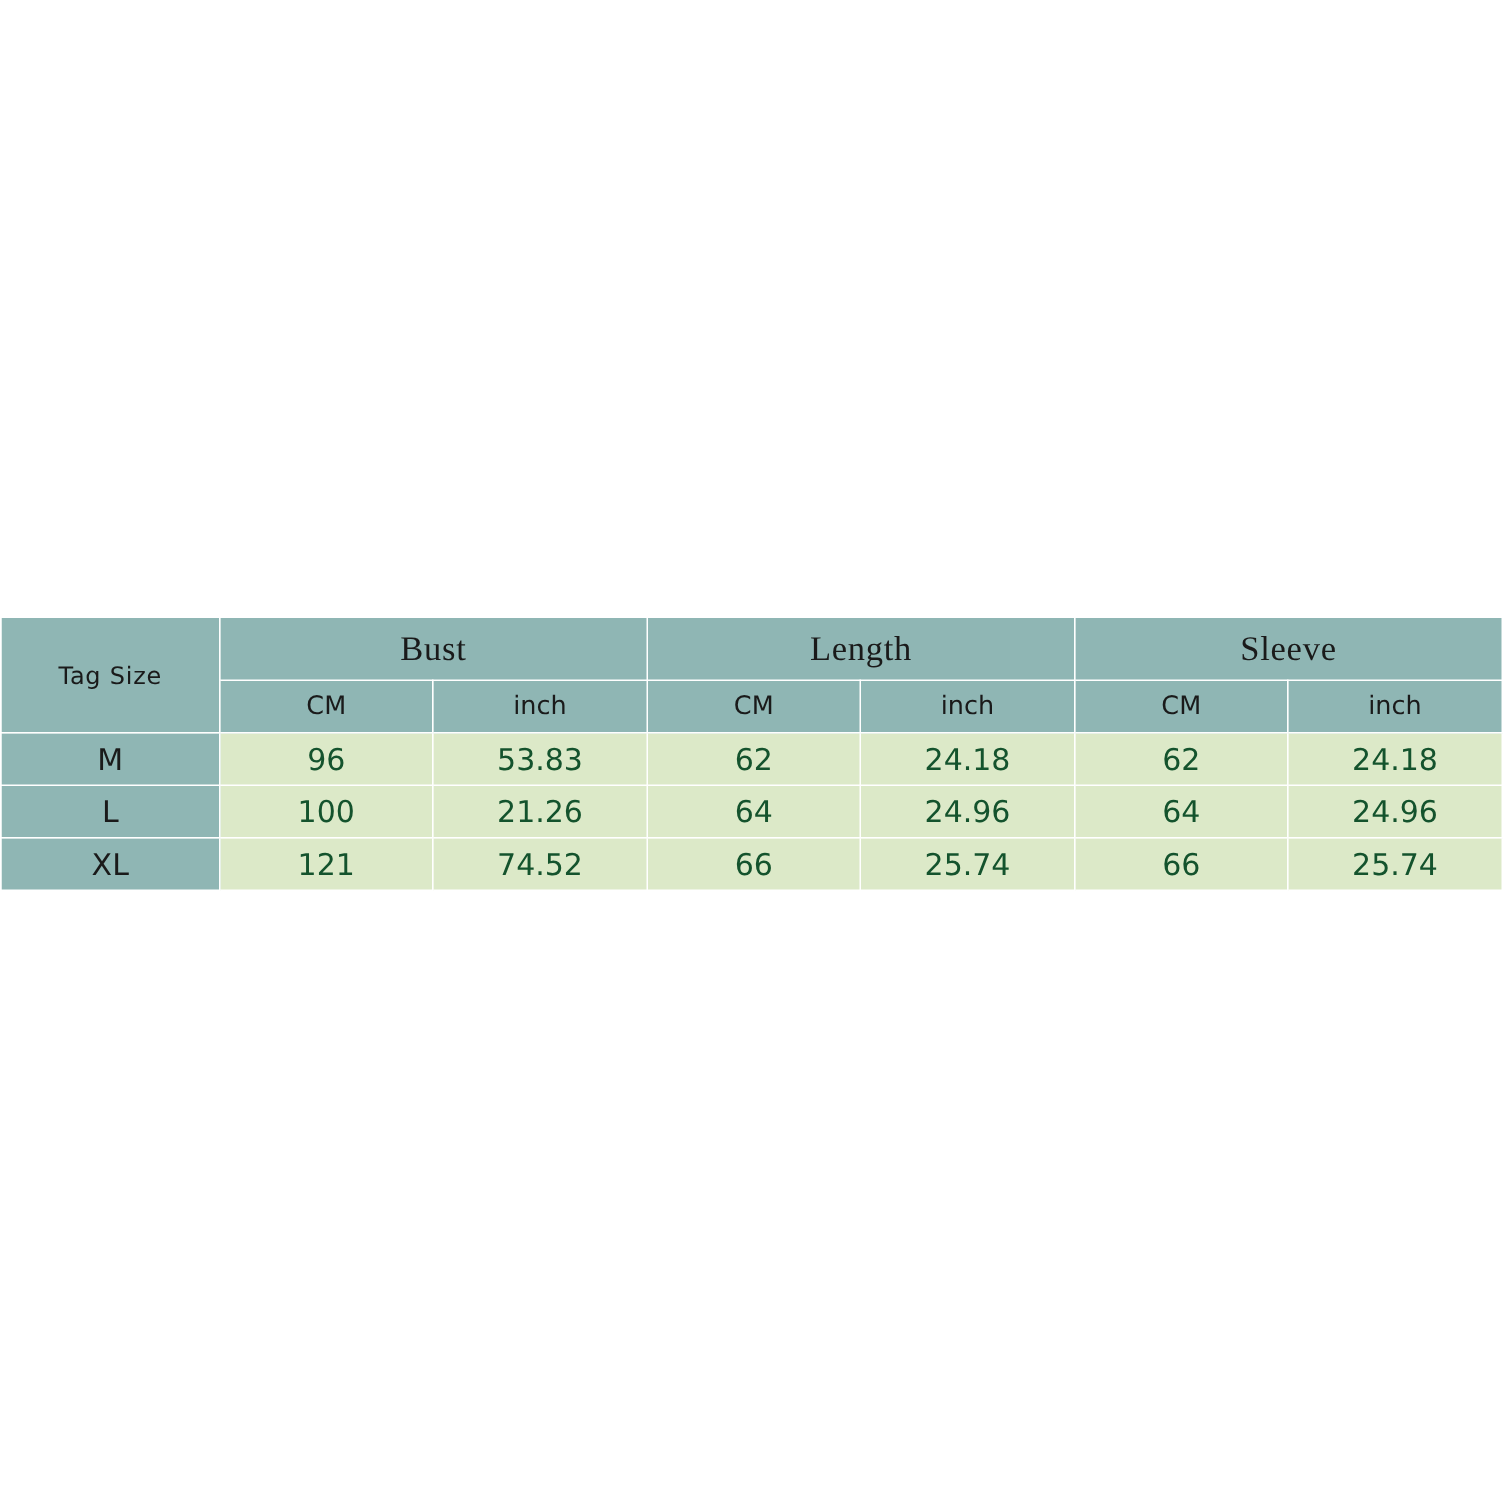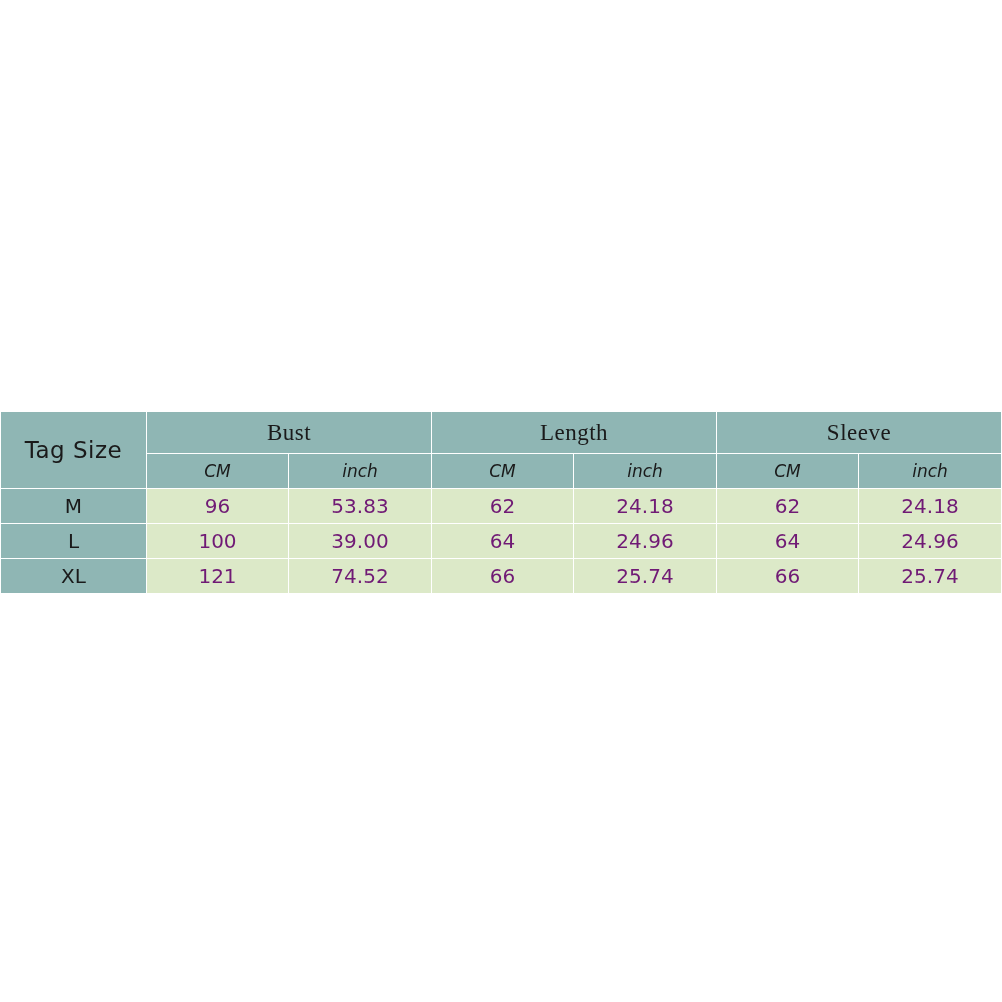--- a/index.html
+++ b/index.html
@@ -45,40 +45,39 @@
   .hdr-group {
     font-size: 23px;
     font-weight: bold;
     height: 41px;
     letter-spacing: 0.5px;
     font-family: Liberation Serif, serif;
   }
   .hdr-unit {
     font-size: 17px;
     font-weight: bold;
-    font-style: italic;
     height: 34px;
   }
   .hdr-tagsize {
-    font-size: 23px;
+    font-size: 16px;
     font-weight: bold;
     height: 75px;
     letter-spacing: 0.5px;
   }
 
   
   .row-label {
     background: #8fb6b4;
     color: #1a1a1a;
     font-size: 20px;
     height: 34px;
   }
   .cell {
     background: #dce9c8;
-    color: #701a75;
+    color: #14532d;
     font-size: 20px;
     height: 34px;
   }
 
   
   col.c-tag    { width: 146px; }
   col.c-num    { width: 142px; }
   col.c-in     { width: 143px; }
 </style>
 </head>
@@ -117,21 +116,21 @@
         <td class="cell">96</td>
         <td class="cell">53.83</td>
         <td class="cell">62</td>
         <td class="cell">24.18</td>
         <td class="cell">62</td>
         <td class="cell">24.18</td>
       </tr>
       <tr>
         <td class="row-label">L</td>
         <td class="cell">100</td>
-        <td class="cell">39.00</td>
+        <td class="cell">21.26</td>
         <td class="cell">64</td>
         <td class="cell">24.96</td>
         <td class="cell">64</td>
         <td class="cell">24.96</td>
       </tr>
       <tr>
         <td class="row-label">XL</td>
         <td class="cell">121</td>
         <td class="cell">74.52</td>
         <td class="cell">66</td>

